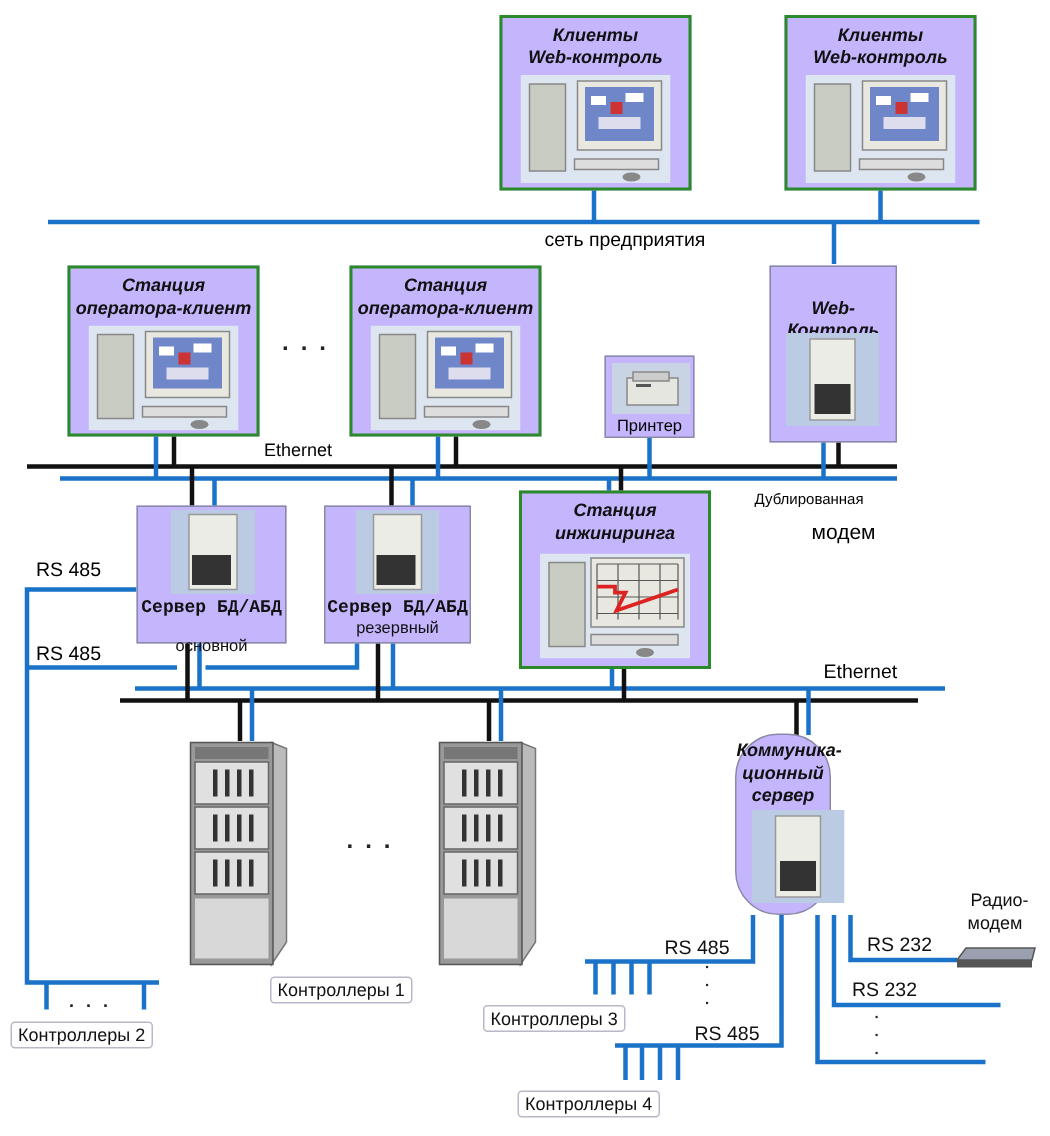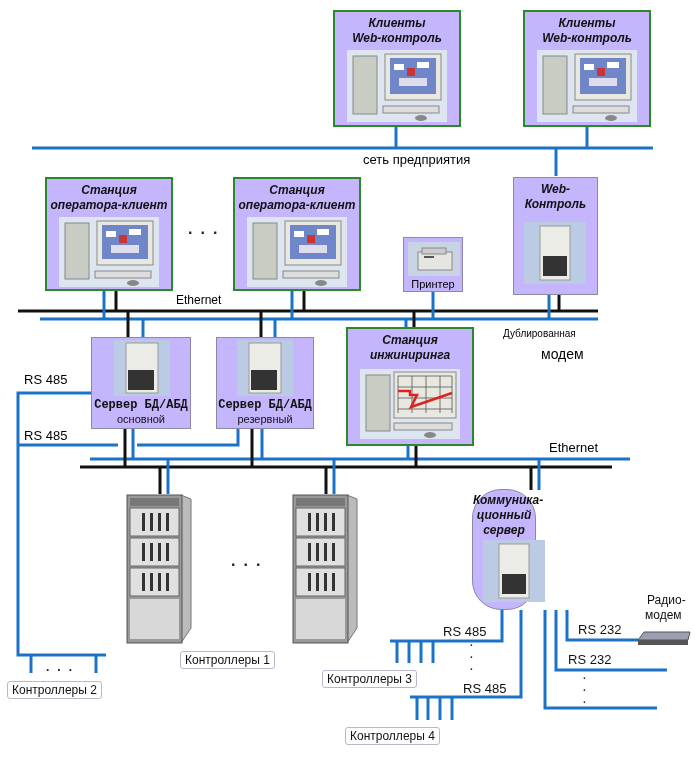--- a/index.html
+++ b/index.html
@@ -176,21 +176,21 @@
         <rect width="52" height="34" fill="#c8d4e4"></rect>
         <rect x="10" y="10" width="34" height="18" fill="#e6e6e0" stroke="#888"></rect>
         <rect x="14" y="6" width="24" height="6" fill="#ccc" stroke="#888"></rect>
         <rect x="16" y="14" width="10" height="2" fill="#555"></rect>
       </svg>
   </div>
   <div style="position:absolute;left:0;right:0;bottom:1px;font-size:11px;text-align:center;">Принтер</div>
 </div>
 
 <div class="node gray" style="left:513px;top:177px;width:85px;height:118px;">
-  <div class="ntitle" style="margin-top:4px;">Web-</div>
+  <div class="ntitle" style="margin-top:20px;">Web-</div>
   <div class="ntitle">Контроль</div>
   <div class="pc" style="left:10px;top:44px;">
     <svg width="62" height="62">
         <rect width="62" height="62" fill="#bccbe4"></rect>
         <rect x="16" y="4" width="30" height="54" fill="#ecece6" stroke="#999"></rect>
         <rect x="19" y="34" width="24" height="20" fill="#333"></rect>
       </svg>
   </div>
 </div>
 <div class="lbl" style="left:503px;top:328px;font-size:10px;">Дублированная</div>
@@ -198,21 +198,21 @@
 
 <div class="node gray" style="left:91px;top:337px;width:100px;height:92px;">
   <div class="pc" style="left:22px;top:2px;">
     <svg width="56" height="56">
         <rect width="56" height="56" fill="#bccbe4"></rect>
         <rect x="12" y="3" width="32" height="50" fill="#ecece6" stroke="#999"></rect>
         <rect x="14" y="30" width="26" height="20" fill="#333"></rect>
       </svg>
   </div>
   <div class="srvlbl" style="position:absolute;top:60px;left:0;right:0;">Сервер БД/АБД</div>
-  <div class="srvsub" style="position:absolute;top:75px;left:0;right:0;">основной</div>
+  <div class="srvsub" style="position:absolute;top:87px;left:0;right:0;">основной</div>
 </div>
 <div class="node gray" style="left:216px;top:337px;width:98px;height:92px;">
   <div class="pc" style="left:20px;top:2px;">
     <svg width="56" height="56">
         <rect width="56" height="56" fill="#bccbe4"></rect>
         <rect x="12" y="3" width="32" height="50" fill="#ecece6" stroke="#999"></rect>
         <rect x="14" y="30" width="26" height="20" fill="#333"></rect>
       </svg>
   </div>
   <div class="srvlbl" style="position:absolute;top:60px;left:0;right:0;">Сервер БД/АБД</div>
@@ -300,21 +300,21 @@
         <rect x="32" y="80" width="3" height="18"></rect>
         <rect x="40" y="80" width="3" height="18"></rect>
       </g>
       <rect x="4" y="106" width="49" height="40" fill="#d8d8d8"></rect>
     </svg>
 </div>
 <div class="tag" style="left:180px;top:651px;">Контроллеры 1</div>
 <div class="dots" style="left:46px;top:660px;font-size:12px;">...</div>
 <div class="tag" style="left:7px;top:681px;">Контроллеры 2</div>
 
-<div class="node gray" style="left:472px;top:489px;width:64px;height:121px;border-radius:29px;">
+<div class="node gray" style="left:490px;top:489px;width:64px;height:121px;border-radius:29px;">
   <div class="ntitle" style="margin-top:3px;">Коммуника-</div>
   <div class="ntitle">ционный</div>
   <div class="ntitle">сервер</div>
   <div class="pc" style="left:10px;top:50px;">
     <svg width="62" height="62">
         <rect width="62" height="62" fill="#bccbe4"></rect>
         <rect x="16" y="4" width="30" height="54" fill="#ecece6" stroke="#999"></rect>
         <rect x="19" y="34" width="24" height="20" fill="#333"></rect>
       </svg>
   </div>

